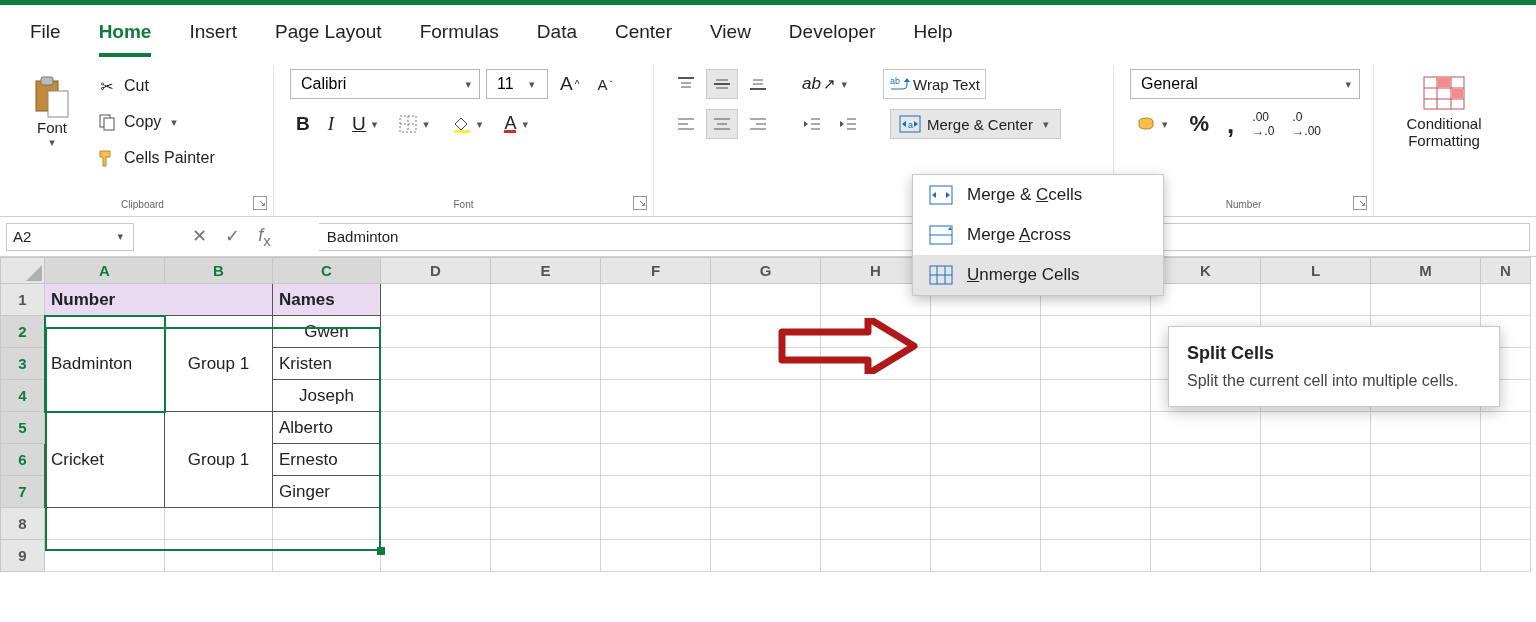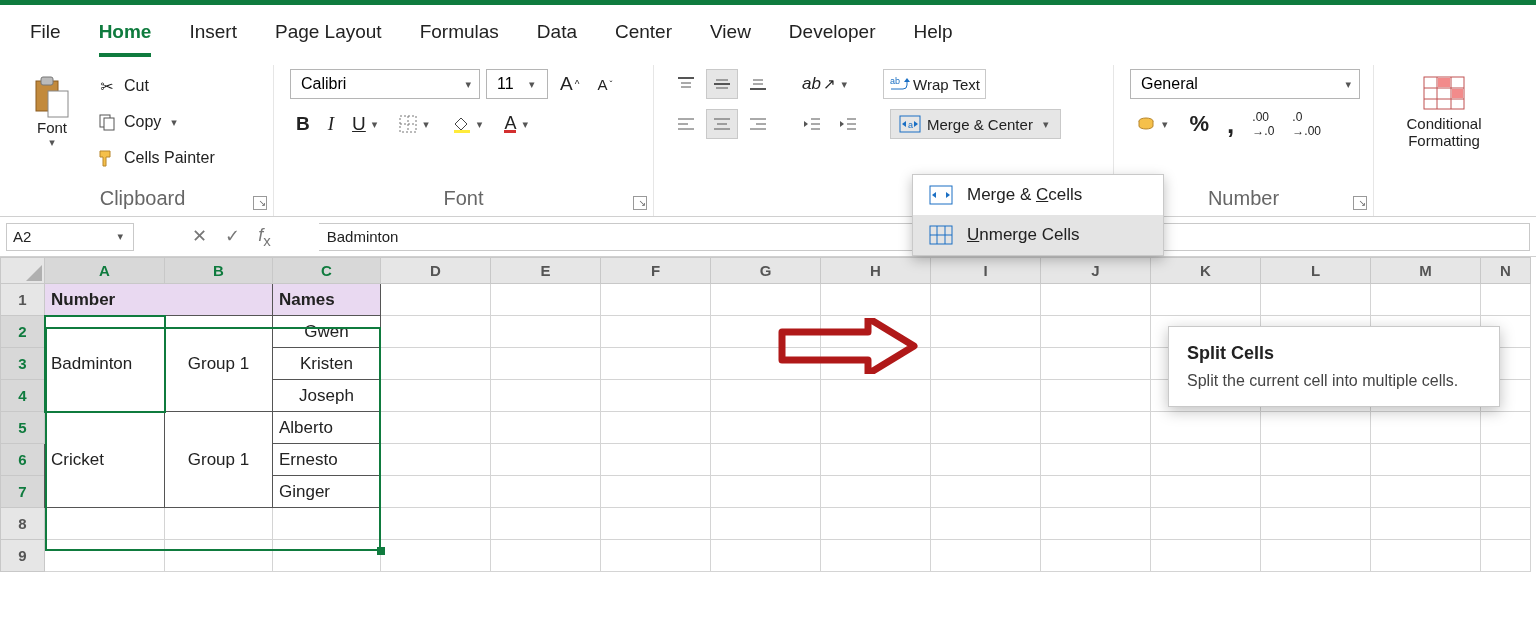--- a/index.html
+++ b/index.html
@@ -46,21 +46,21 @@
   }
   .group:last-child { border-right: none; }
   .group-body {
     flex: 1;
     display: flex;
     align-items: flex-start;
     gap: 4px;
     padding: 4px 6px;
   }
   .group-label {
-    font-size: 20px;
+    font-size: 10px;
     color: #666;
     padding: 4px 0 6px 0;
     width: 100%;
     text-align: center;
     position: relative;
   }
   .dialoglauncher {
     position: absolute;
     right: 6px;
     bottom: 6px;
@@ -539,21 +539,21 @@
           <td class="cell" style=";"></td>
           <td class="cell" style=";"></td>
           <td class="cell" style=";"></td>
           <td class="cell" style=";"></td>
           <td class="cell" style=";"></td>
           <td class="cell" style=";"></td>
           <td class="cell" style=";"></td>
         </tr>
         <tr>
           <th class="rowhdr hdrsel">3</th>
-          <td class="cell selRange" style="text-align:center;border-color:#555;margin-left:18px;">Kristen</td>
+          <td class="cell selRange" style="text-align:left;border-color:#555;margin-left:18px;">Kristen</td>
           <td class="cell" style=";"></td>
           <td class="cell" style=";"></td>
           <td class="cell" style=";"></td>
           <td class="cell" style=";"></td>
           <td class="cell" style=";"></td>
           <td class="cell" style=";"></td>
           <td class="cell" style=";"></td>
           <td class="cell" style=";"></td>
           <td class="cell" style=";"></td>
           <td class="cell" style=";"></td>
@@ -661,20 +661,28 @@
 
 <div class="dropdown">
   <div class="ditem">
     <svg width="24" height="20">
         <rect x="1" y="1" width="22" height="18" fill="none" stroke="#1a6fc4"></rect>
         <polygon points="3,10 7,7 7,13" fill="#1a6fc4"></polygon>
         <polygon points="21,10 17,7 17,13" fill="#1a6fc4"></polygon>
       </svg>
     <span><span>Merge &amp; </span><span class="u">C</span><span>cells</span></span>
   </div>
+  <div class="ditem">
+    <svg width="24" height="20">
+        <rect x="1" y="1" width="22" height="18" fill="none" stroke="#1a6fc4"></rect>
+        <line x1="1" y1="10" x2="23" y2="10" stroke="#1a6fc4"></line>
+        <polygon points="19,5 23,5 21,2" fill="#1a6fc4"></polygon>
+      </svg>
+    <span><span>Merge </span><span class="u">A</span><span>cross</span></span>
+  </div>
   <div class="ditem hover">
     <svg width="24" height="20">
         <rect x="1" y="1" width="22" height="18" fill="none" stroke="#1a6fc4"></rect>
         <line x1="8" y1="1" x2="8" y2="19" stroke="#1a6fc4"></line>
         <line x1="16" y1="1" x2="16" y2="19" stroke="#1a6fc4"></line>
         <line x1="1" y1="10" x2="23" y2="10" stroke="#1a6fc4"></line>
       </svg>
     <span><span class="u">U</span><span>nmerge Cells</span></span>
   </div>
 </div>

